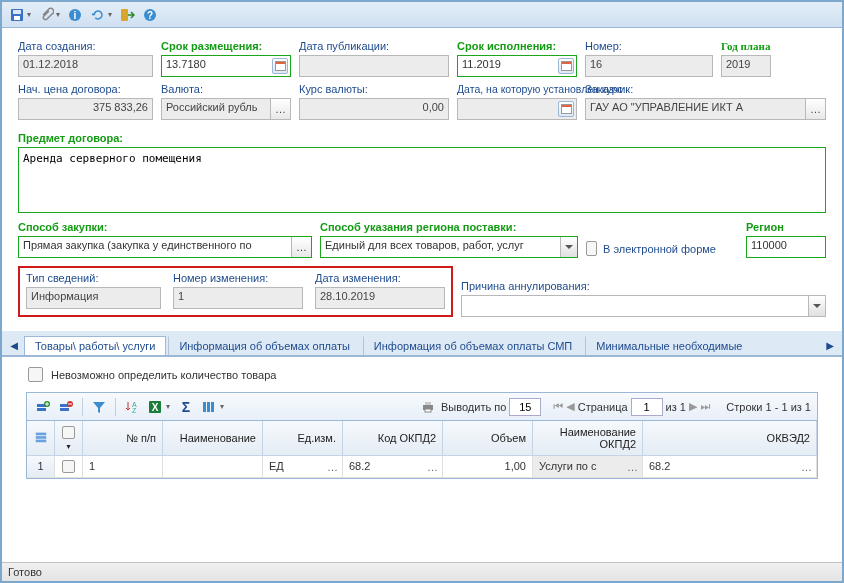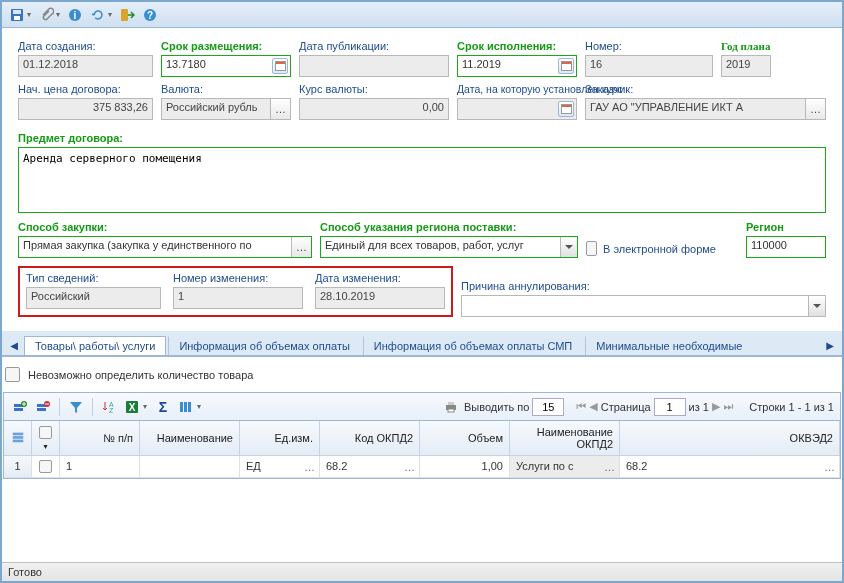--- a/index.html
+++ b/index.html
@@ -28,21 +28,21 @@
 .selbtn { position: absolute; right: 0; top: 0; width: 17px; height: 20px; border-left: 1px solid #b8b8b8; background:linear-gradient(#fff,#e0e0e0); display:flex;align-items:center;justify-content:center; cursor:pointer;}
 .selbtn::after{content:"";border-left:4px solid transparent;border-right:4px solid transparent;border-top:4px solid #555;}
 .textarea { border: 1px solid #1aa81a; width: 100%; height: 66px; padding: 4px; font-size: 11px; resize: none; }
 .redbox { border: 2px solid #cf1a1a; padding: 4px 6px 6px 6px; display: flex; gap: 12px; }
 .chk { width:15px; height:15px; border:1px solid #999; border-radius:2px; background:#f6f6f6; display:inline-block; vertical-align:middle;}
 .tabs-holder { border-bottom: 2px solid #9cb8d6; background:#dde9f5; padding: 4px 4px 0 4px; display:flex; gap:2px; align-items:flex-end; overflow:hidden;}
 .tabs-holder .arrow { width:16px; height:20px; display:flex;align-items:center;justify-content:center; color:#1e4b8f; cursor:pointer; font-size:10px;}
 .tab { padding: 3px 10px; background:#dde9f5; border:1px solid transparent; border-bottom:none; font-size:11px; color:#1e4b8f; cursor:pointer; white-space:nowrap;}
 .tab.active { border:1px solid #9cb8d6; border-bottom:2px solid #fff; background:#fff; margin-bottom:-2px; font-weight:normal;}
 .tab:not(.active) { border-left:1px solid #b0c5dc; }
-.tabcontent { padding: 8px 1px; }
+.tabcontent { padding: 8px 24px; }
 .checkline { display:flex; align-items:center; gap:8px; padding: 2px 2px 10px 2px;}
 .gridbar { border:1px solid #9cb8d6; border-bottom:none; height:28px; display:flex; align-items:center; padding:0 6px; background:linear-gradient(#f7fafd,#e7eff8); gap:3px;}
 .gridbar .sep { width:1px; height:18px; background:#c0d0e0; margin:0 3px;}
 .gbtn { width:20px; height:20px; display:flex; align-items:center; justify-content:center; cursor:pointer; }
 .gbtn svg{width:16px;height:16px;}
 .gridbar .spacer { flex:1; }
 .pgtxt { font-size:11px; color:#333; }
 .pginp { width:32px; height:18px; border:1px solid #aac; text-align:center; font-size:11px;}
 .grid { border:1px solid #9cb8d6; }
 .grid th { background:linear-gradient(#f6f9fc,#e4ecf5); border-right:1px solid #c4d4e4; border-bottom:1px solid #c4d4e4; font-weight:normal; font-size:11px; color:#222; padding:4px 6px; text-align:right; position:relative;}
@@ -186,21 +186,21 @@
       <div class="fld" style="flex:1;">
         <span class="lbl req">Регион</span>
         <div class="inp g">110000</div>
       </div>
     </div>
 
     <div class="row" style="margin-top:8px; align-items:flex-end;">
       <div class="redbox">
         <div class="fld" style="width:135px;">
           <span class="lbl reg">Тип сведений:</span>
-          <div class="inp gray">Российский</div>
+          <div class="inp gray">Информация</div>
         </div>
         <div class="fld" style="width:130px;">
           <span class="lbl reg">Номер изменения:</span>
           <div class="inp gray">1</div>
         </div>
         <div class="fld" style="width:130px;">
           <span class="lbl reg">Дата изменения:</span>
           <div class="inp gray">28.10.2019</div>
         </div>
       </div>

